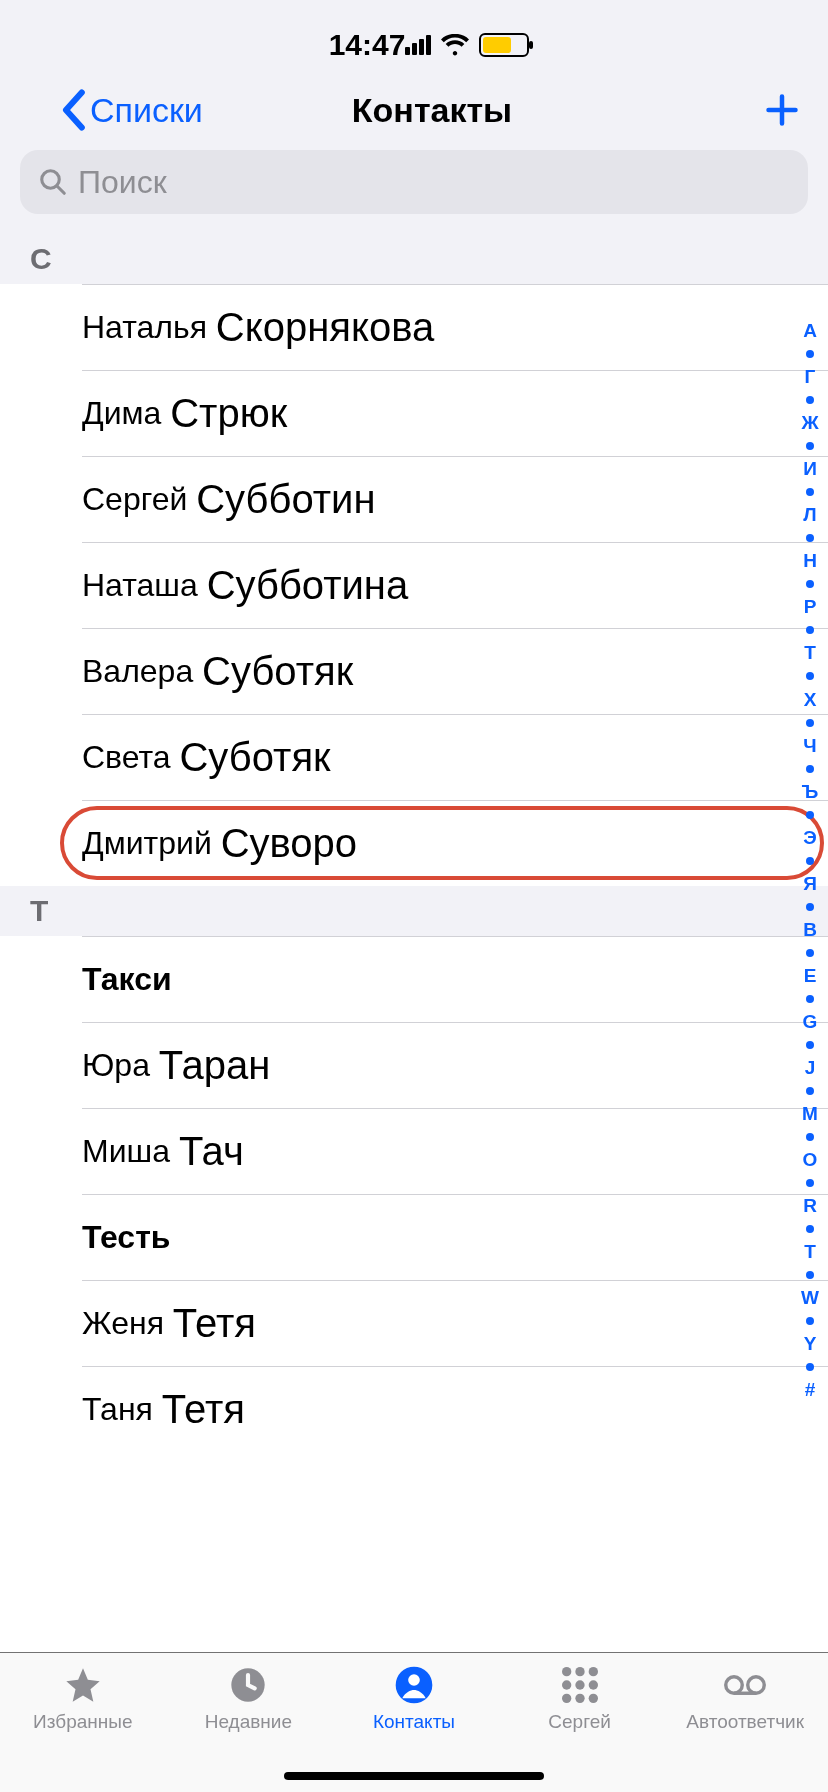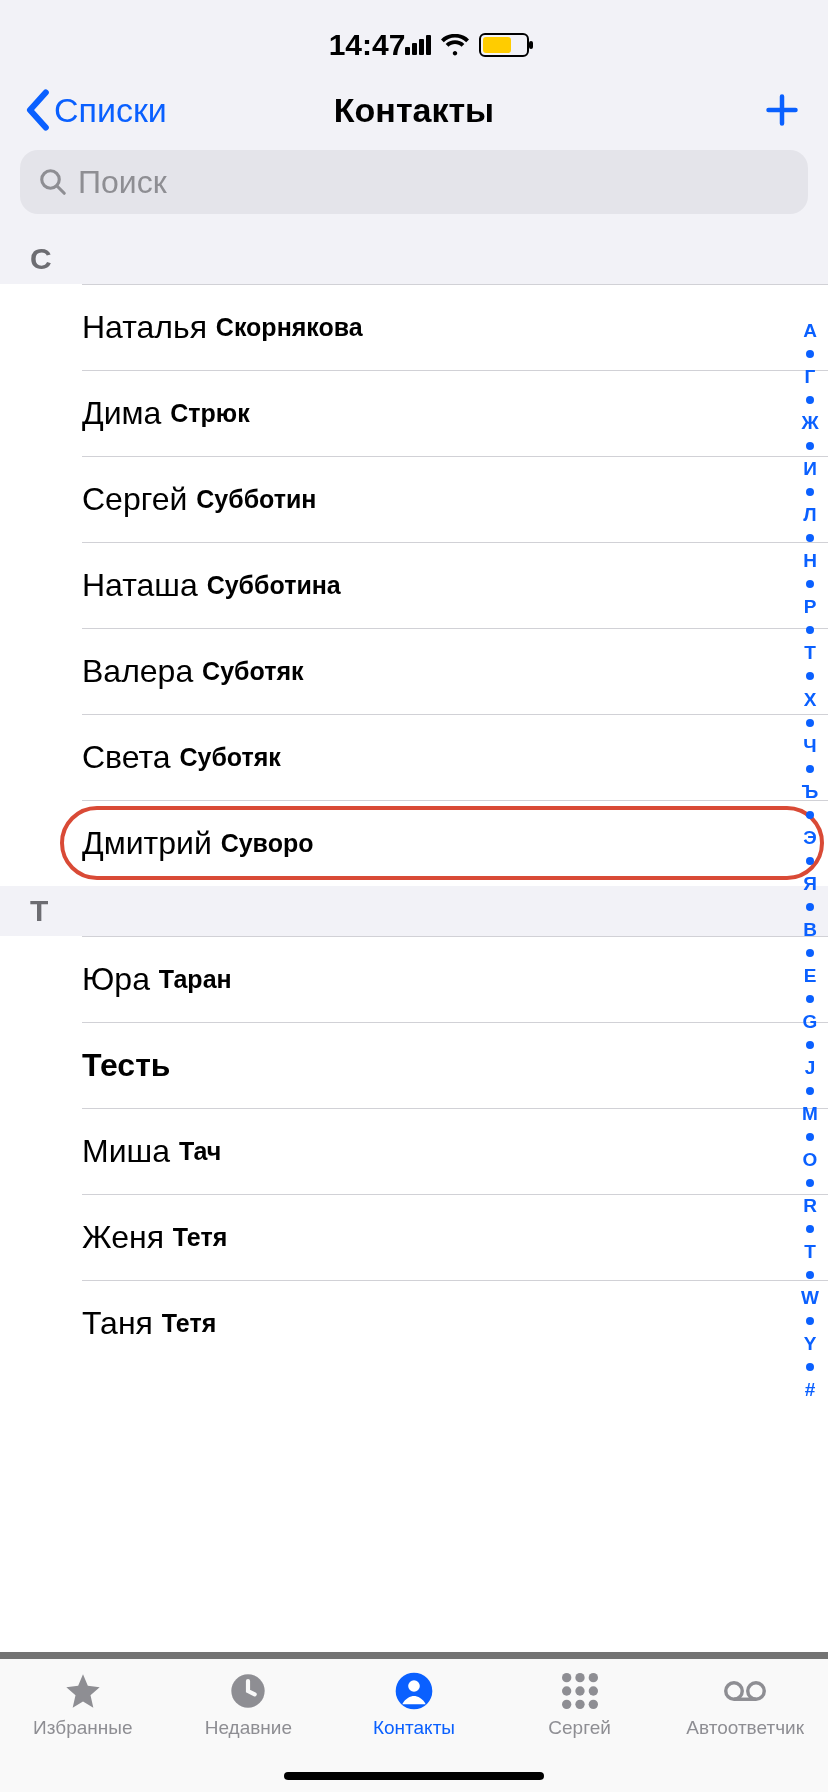--- a/index.html
+++ b/index.html
@@ -31,27 +31,27 @@
   .search svg { width:30px; height:30px; fill:#8e8e93; flex-shrink:0;}
   .search .placeholder { color:#8e8e93; font-size:32px;}
   
   .section-header { height:50px; display:flex; align-items:center; padding:0 30px; color:#6d6d72; font-size:30px; font-weight:600; background:#f2f2f7;}
   
   .list { background:#fff;margin-left:48px; }
   .row { height:86px; display:flex; align-items:center; padding:0 0 0 34px; position:relative; overflow:hidden;}
   .row .sep { position:absolute; left:34px; right:0; top:0; height:1px; background:#d1d1d6;}
   .row-highlight { position:absolute; left:12px; right:4px; top:6px; bottom:6px; border:4px solid #d94a36; border-radius:40px; pointer-events:none;}
   .row .first { font-size:32px; font-weight:400; color:#000;}
-  .row .last { font-size:25px; font-weight:700; color:#000;}
+  .row .last { font-size:40px; font-weight:400; color:#000;}
   .row .single { font-size:32px; font-weight:700; color:#000;}
   
   .index-rail { position:absolute; right:4px; top:320px; bottom:390px; width:28px; display:flex; flex-direction:column; align-items:center; justify-content:space-between; color:#0a60ff; font-size:19px; font-weight:600;}
   .index-rail .dot { width:8px; height:8px; background:#0a60ff; border-radius:50%;}
   
-  .tab-bar { position:absolute; left:0; right:0; bottom:0; height:140px; background:#f9f9f9; border-top:7px solid #737373; display:flex; justify-content:space-around; padding-top:10px;}
+  .tab-bar { position:absolute; left:0; right:0; bottom:0; height:140px; background:#f9f9f9; border-top:1px solid #737373; display:flex; justify-content:space-around; padding-top:10px;}
   .tab { display:flex; flex-direction:column; align-items:center; gap:4px; color:#8e8e93; width:20%;}
   .tab.active { color:#0a60ff;}
   .tab .ticon { width:44px; height:44px; display:flex; align-items:center; justify-content:center;}
   .tab .tlabel { font-size:19px;}
   .home-indicator { position:absolute; bottom:12px; left:50%; transform:translateX(-50%); width:260px; height:8px; background:#000; border-radius:4px;}
   
   .content { position:absolute; top:234px; left:0; right:0; bottom:140px; overflow:hidden; background:#fff;}
 </style>
 </head>
 <body>
@@ -67,21 +67,21 @@
       </div>
     <svg class="wifi" viewBox="0 0 24 18">
         <path d="M12 18c1 0 1.9-.8 1.9-1.9S13 14.2 12 14.2s-1.9.8-1.9 1.9S11 18 12 18zM4 8.2l2.4 2.4C7.9 9.1 9.9 8.2 12 8.2s4.1.9 5.6 2.4L20 8.2C17.9 6.1 15.1 5 12 5S6.1 6.1 4 8.2zM0 4.2l2.4 2.4C5 4 8.3 2.6 12 2.6s7 1.4 9.6 4L24 4.2C20.8 1 16.6-.6 12-.6S3.2 1 0 4.2z" fill="#000"></path>
       </svg>
     <div class="battery">
         <div class="fill"></div>
       </div>
   </div>
 </div>
 
-<div class="nav-bar" style="position:relative;">
+<div class="nav-bar" style="position:relative;margin-left:36px;">
   <div class="nav-back">
     <svg viewBox="0 0 14 24">
         <path d="M12 2 L3 12 L12 22" stroke="#0a60ff" stroke-width="3.5" fill="none" stroke-linecap="round" stroke-linejoin="round"></path>
       </svg>
     <span style="margin-left:4px;">Списки</span>
   </div>
   <div class="nav-title">Контакты</div>
   <div class="nav-add">
     <svg viewBox="0 0 24 24">
         <path d="M12 3v18M3 12h18" stroke="#0a60ff" stroke-width="3" stroke-linecap="round"></path>
@@ -136,31 +136,35 @@
         <div class="sep"></div>
         <div class="row-highlight"></div>
         <span class="first">Дмитрий&nbsp;</span>
         <span class="last">Суворо</span>
       </div>
     </div>
     <div class="section-header">Т</div>
     <div class="list">
       <div class="row">
         <div class="sep"></div>
+        <span class="single">Такси</span>
+      </div>
+      <div class="row">
+        <div class="sep"></div>
         <span class="first">Юра&nbsp;</span>
         <span class="last">Таран</span>
       </div>
       <div class="row">
         <div class="sep"></div>
-        <span class="single">Тесть</span>
-      </div>
-      <div class="row">
-        <div class="sep"></div>
         <span class="first">Миша&nbsp;</span>
         <span class="last">Тач</span>
+      </div>
+      <div class="row">
+        <div class="sep"></div>
+        <span class="single">Тесть</span>
       </div>
       <div class="row">
         <div class="sep"></div>
         <span class="first">Женя&nbsp;</span>
         <span class="last">Тетя</span>
       </div>
       <div class="row">
         <div class="sep"></div>
         <span class="first">Таня&nbsp;</span>
         <span class="last">Тетя</span>

